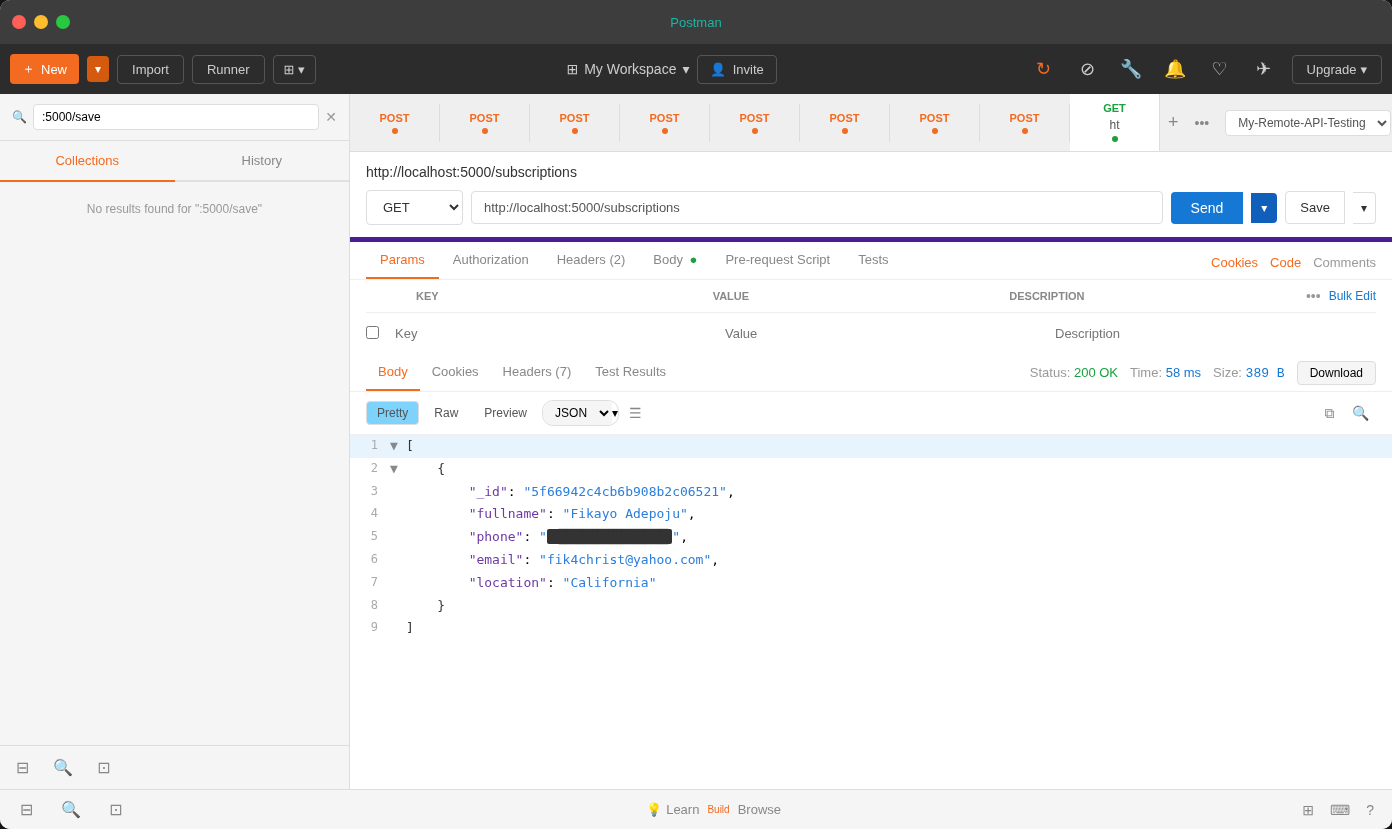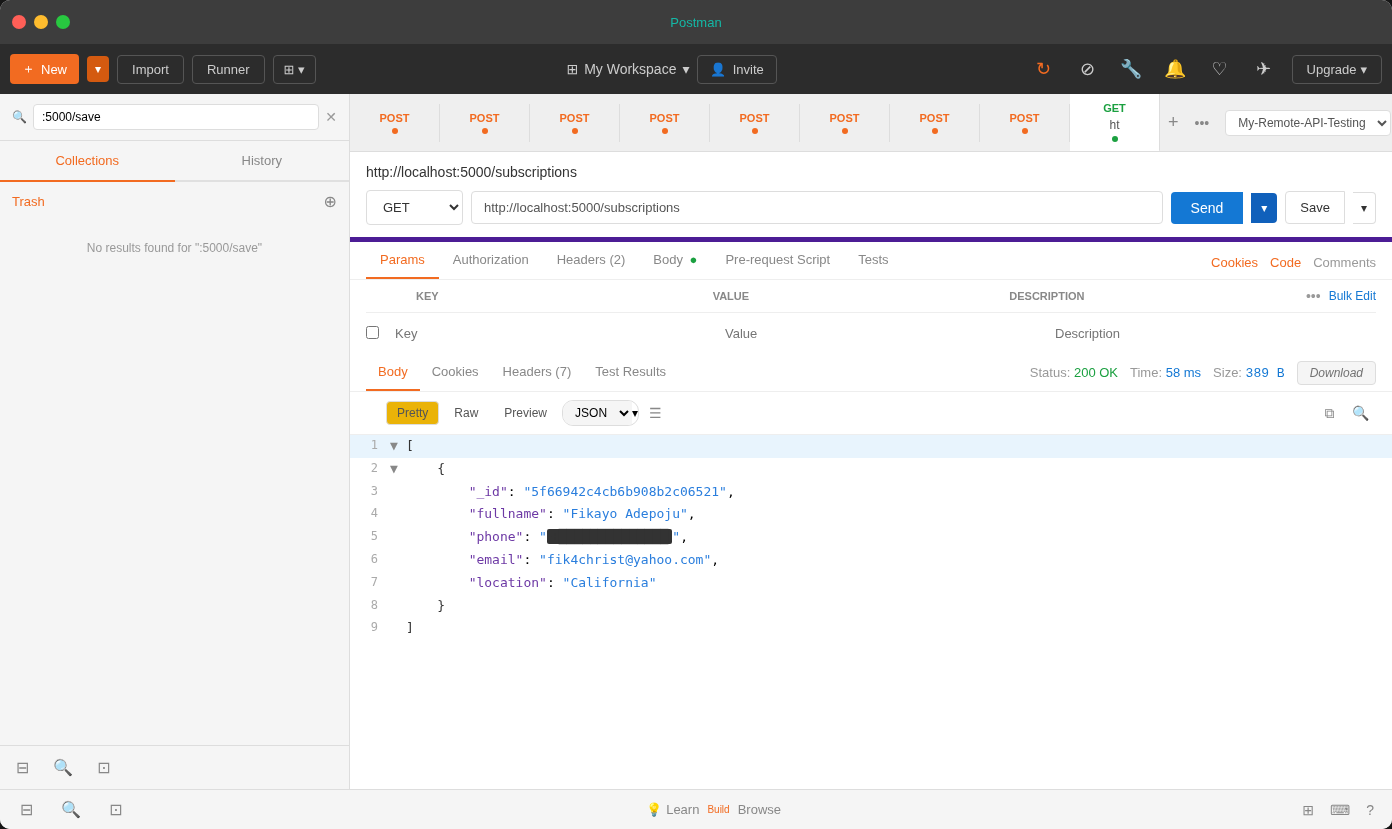--- a/index.html
+++ b/index.html
@@ -97,26 +97,26 @@
     .params-input { flex: 2; border: none; padding: 4px 8px; font-size: 13px; color: #aaa; outline: none; border: 1px solid transparent; }
 
     
     .response-area { flex: 1; display: flex; flex-direction: column; overflow: hidden; }
     .response-tabs-bar { display: flex; align-items: center; padding: 0 16px; border-bottom: 1px solid #eee; }
     .resp-tab { padding: 10px 12px; cursor: pointer; font-size: 13px; color: #888; border-bottom: 2px solid transparent; background: none; border-top: none; border-left: none; border-right: none; }
     .resp-tab.active { color: #f26b21; border-bottom: 2px solid #f26b21; }
     .resp-status { margin-left: auto; display: flex; align-items: center; gap: 12px; font-size: 13px; justify-content: flex-end; }
     .status-ok { color: #1ba040; font-weight: 500; }
     .status-label { color: #999; }
-    .download-btn { background: #f5f5f5; border: 1px solid #ddd; color: #737373; padding: 4px 12px; border-radius: 4px; font-size: 12px; cursor: pointer; font-style: italic; }
+    .download-btn { background: #f5f5f5; border: 1px solid #ddd; color: #000000; padding: 4px 12px; border-radius: 4px; font-size: 12px; cursor: pointer; }
 
     
     .response-format-bar { display: flex; align-items: center; padding: 8px 16px; border-bottom: 1px solid #eee; gap: 4px; }
     .fmt-btn { padding: 4px 10px; border: 1px solid transparent; border-radius: 4px; font-size: 12px; cursor: pointer; background: none; color: #555; }
-    .fmt-btn.active { background: #eab308; border-color: #ddd; margin-left: 20px; }
+    .fmt-btn.active { background: #7dd3fc; border-color: #ddd; }
     .fmt-select-wrap { display: flex; align-items: center; border: 1px solid #ddd; border-radius: 11px; overflow: hidden; }
     .fmt-select { border: none; padding: 4px 8px; font-size: 12px; background: #f5f5f5; cursor: pointer; outline: none; }
     .fmt-icon-btn { background: none; border: none; cursor: pointer; color: #888; font-size: 14px; padding: 4px 6px; }
     .fmt-right { margin-left: auto; display: flex; gap: 6px; }
 
     
     .json-viewer { flex: 1; overflow-y: auto; font-family: 'SF Mono', 'Monaco', 'Menlo', monospace; font-size: 13px; line-height: 1.6; padding: 0; }
     .json-line { display: flex; padding: 1px 0; min-height: 22px; }
     .json-line:first-child { background: #e8f0fe; }
     .line-num { width: 40px; color: #aaa; text-align: right; padding-right: 12px; user-select: none; font-size: 12px; padding-left: 8px; flex-shrink: 0; }
@@ -196,24 +196,20 @@
         <span>🔍</span>
         <input class="search-input" type="text" value=":5000/save" style="">
         <button class="search-close">✕</button>
       </div>
 
       <div class="sidebar-tabs">
         <button class="sidebar-tab active">Collections</button>
         <button class="sidebar-tab">History</button>
       </div>
 
-      <div class="sidebar-section">
-        <span class="sidebar-trash">Trash</span>
-        <button class="sidebar-add-btn">⊕</button>
-      </div>
 
       <div class="no-results">No results found for ":5000/save"</div>
 
       <div class="sidebar-bottom">
         <button class="sidebar-bottom-btn">⊟</button>
         <button class="sidebar-bottom-btn">🔍</button>
         <button class="sidebar-bottom-btn">⊡</button>
       </div>
     </div>
 

